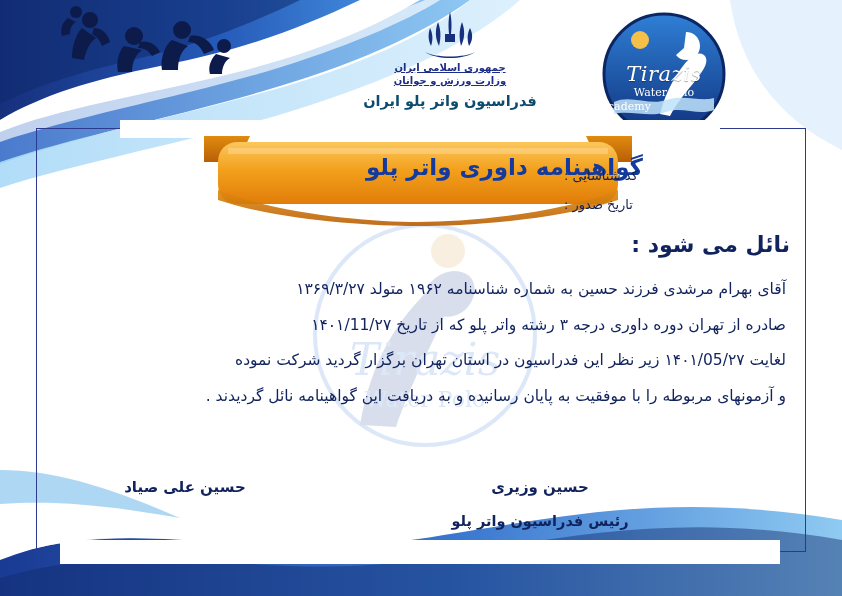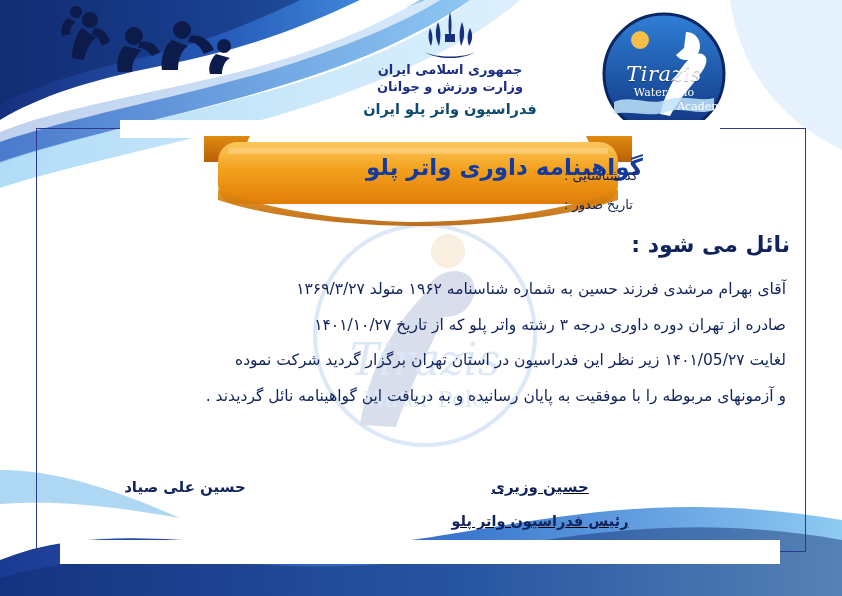--- a/index.html
+++ b/index.html
@@ -88,24 +88,25 @@
     top: 8px;
     width: 190px;
     text-align: center;
   }
   .emblem-svg {
     display: block;
     margin: 0 auto;
   }
   .ministry-line {
     margin-top: 2px;
-    font-size: 13px;
+    font-size: 10px;
     color: #1b2d86;
     font-weight: bold;
     direction: rtl;
+    text-decoration: underline;
   }
   .federation-line {
     margin-top: 7px;
     font-size: 14.5px;
     color: #0c4a6e;
     font-weight: bold;
     direction: rtl;
     white-space: nowrap;
   }
 
@@ -138,21 +139,21 @@
     text-align: center;
     font-family: "DejaVu Serif", serif;
     font-size: 11px;
     color: #ffffff;
   }
   .club-logo .logo-text-3 {
     position: absolute;
     left: 0;
     top: 90px;
     width: 100%;
-    text-align: right;
+    text-align: left;
     font-family: "DejaVu Serif", serif;
     font-size: 11px;
     color: #ffffff;
   }
 
   
   .ribbon {
     position: absolute;
     left: 198px;
     top: 128px;
@@ -214,21 +215,20 @@
   }
 
   
   .sign-center {
     position: absolute;
     left: 430px;
     top: 478px;
     width: 220px;
     text-align: center;
     direction: rtl;
-    text-decoration: underline;
   }
   .sign-right {
     position: absolute;
     left: 70px;
     top: 478px;
     width: 230px;
     text-align: center;
     direction: rtl;
   }
   .sign-name {
@@ -378,21 +378,21 @@
 
   <div class="meta">
     <div class="meta-row">کد شناسایی :</div>
     <div class="meta-row">تاریخ صدور :</div>
   </div>
 
   <div class="certify-head">نائل می شود :</div>
 
   <div class="body-lines">
     <div class="body-line">آقای بهرام  مرشدی      فرزند  حسین    به شماره شناسنامه  ۱۹۶۲    متولد  ۱۳۶۹/۳/۲۷</div>
-    <div class="body-line">صادره از تهران      دوره داوری درجه  ۳     رشته واتر پلو  که از تاریخ  ۱۴۰۱/۱۰/۲۷</div>
+    <div class="body-line">صادره از تهران      دوره داوری درجه  ۳     رشته واتر پلو  که از تاریخ  ۱۴۰۱/11/۲۷</div>
     <div class="body-line">لغایت    ۱۴۰۱/05/۲۷   زیر نظر این فدراسیون  در استان تهران   برگزار گردید شرکت نموده</div>
     <div class="body-line">و آزمونهای مربوطه را با موفقیت به پایان رسانیده و به دریافت این گواهینامه نائل گردیدند .</div>
   </div>
 
   <div class="sign-center">
     <div class="sign-name">حسین وزیری</div>
     <div class="sign-title">رئیس فدراسیون واتر پلو</div>
   </div>
 
   <div class="sign-right">

